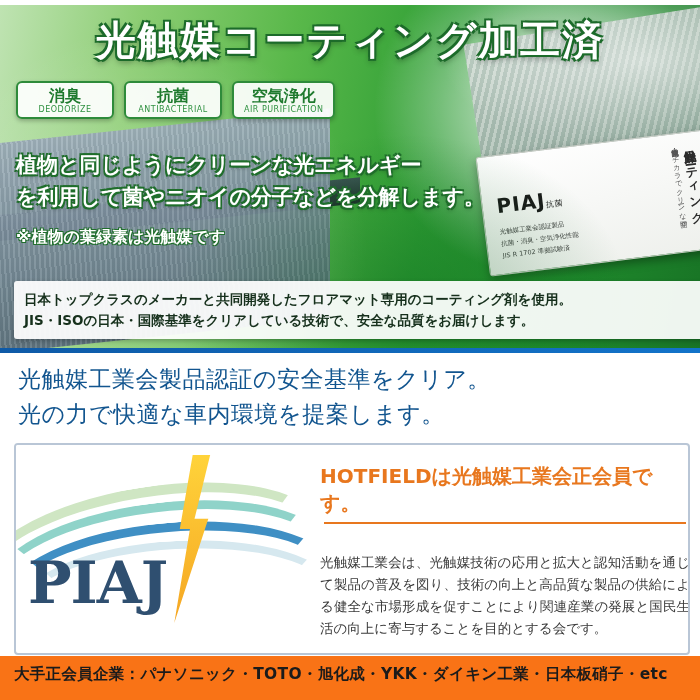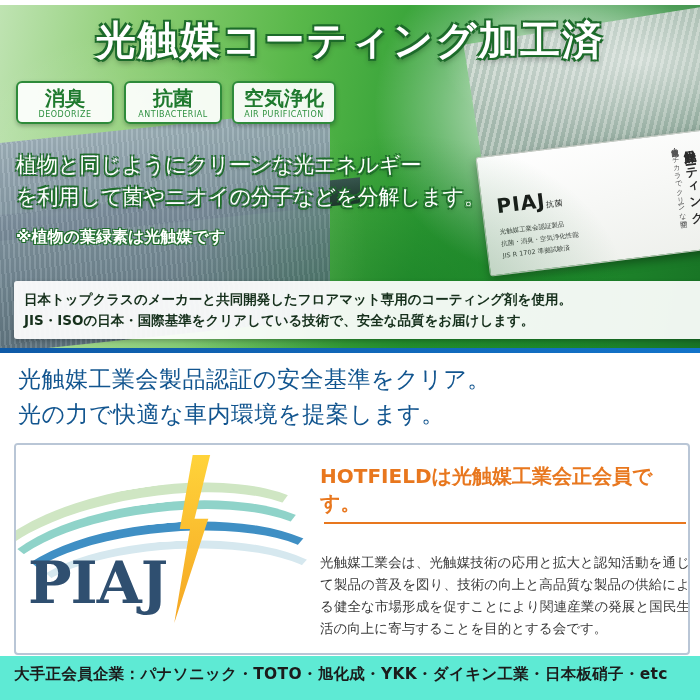--- a/index.html
+++ b/index.html
@@ -81,26 +81,26 @@
       0 3px 6px rgba(0,0,0,.45);
     z-index:5;
   }
   .badges{position:absolute;left:16px;top:76px;display:flex;gap:10px;z-index:6;}
   .badge{
     background:rgba(255,255,255,.92);
     border:2px solid #2e8b3a;border-radius:6px;
     padding:4px 10px 3px;text-align:center;min-width:74px;
     box-shadow:0 2px 4px rgba(0,0,0,.25);
   }
-  .badge .b-main{font-size:20px;font-weight:bold;color:#1f7a2e;line-height:1.15;}
+  .badge .b-main{font-size:16px;font-weight:bold;color:#1f7a2e;line-height:1.15;}
   .badge .b-sub{font-size:8px;color:#2f9141;letter-spacing:.5px;}
 
   .top-copy{position:absolute;left:16px;top:145px;z-index:6;}
   .top-copy .line{
-    font-size:21px;font-weight:normal;color:#ffffff;line-height:1.5;
+    font-size:21px;font-weight:bold;color:#ffffff;line-height:1.5;
     text-shadow:-1.6px -1.6px 0 #1f6e2b,1.6px -1.6px 0 #1f6e2b,-1.6px 1.6px 0 #1f6e2b,1.6px 1.6px 0 #1f6e2b, 0 2px 4px rgba(0,0,0,.4);
   }
   .top-note{
     position:absolute;left:16px;top:222px;z-index:6;
     font-size:16px;color:#ffffff;font-weight:bold;
     text-shadow:-1px -1px 0 #1f6e2b,1px -1px 0 #1f6e2b,-1px 1px 0 #1f6e2b,1px 1px 0 #1f6e2b;
   }
 
   .white-box{
     position:absolute;left:14px;right:14px;bottom:14px;
@@ -151,21 +151,21 @@
   }
   .panel-right{position:absolute;left:300px;top:0;width:370px;height:204px;padding:0 14px 0 4px;}
   .pr-title{
     margin-top:18px;font-size:20px;font-weight:bold;color:#e8771e;text-align:left;
   }
   .pr-underline{height:2px;background:#e8771e;margin:5px 4px 0 4px;}
   .pr-body{margin-top:28px;font-size:13.5px;color:#3a3a3a;line-height:1.62;text-align:justify;}
 
   
   .footer{
-    position:absolute;left:0;top:656px;width:700px;height:44px;background:#5eead4;
+    position:absolute;left:0;top:656px;width:700px;height:44px;background:#f97316;
   }
   .footer .ft{
     margin:8px 0 0 14px;font-size:15.5px;color:#1b1b1b;font-weight:bold;letter-spacing:.3px;
   }
 </style>
 </head>
 <body>
 
 <div id="page">
 

